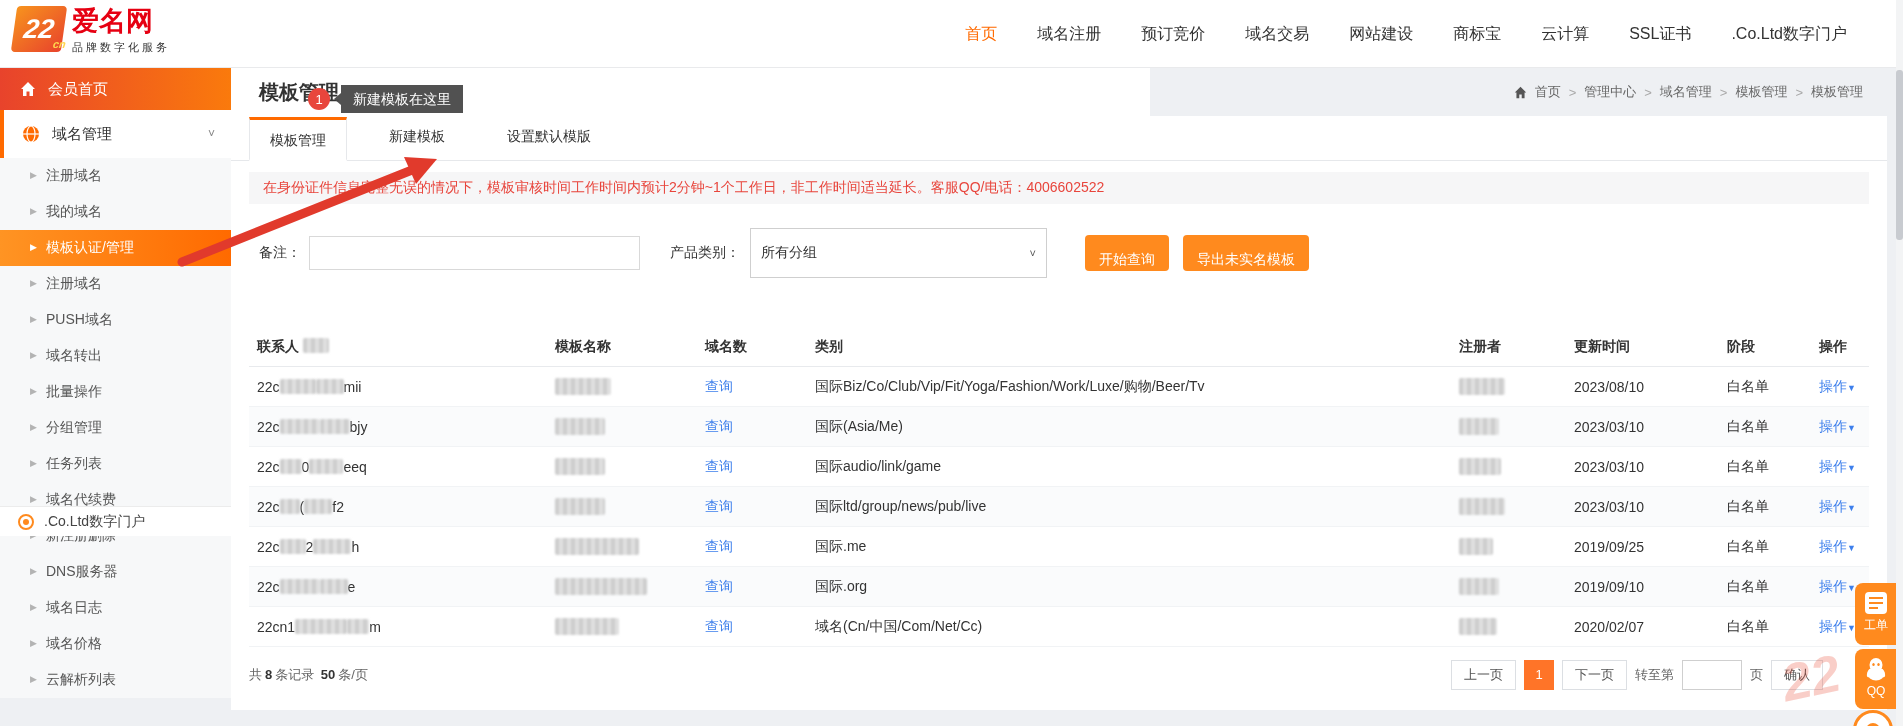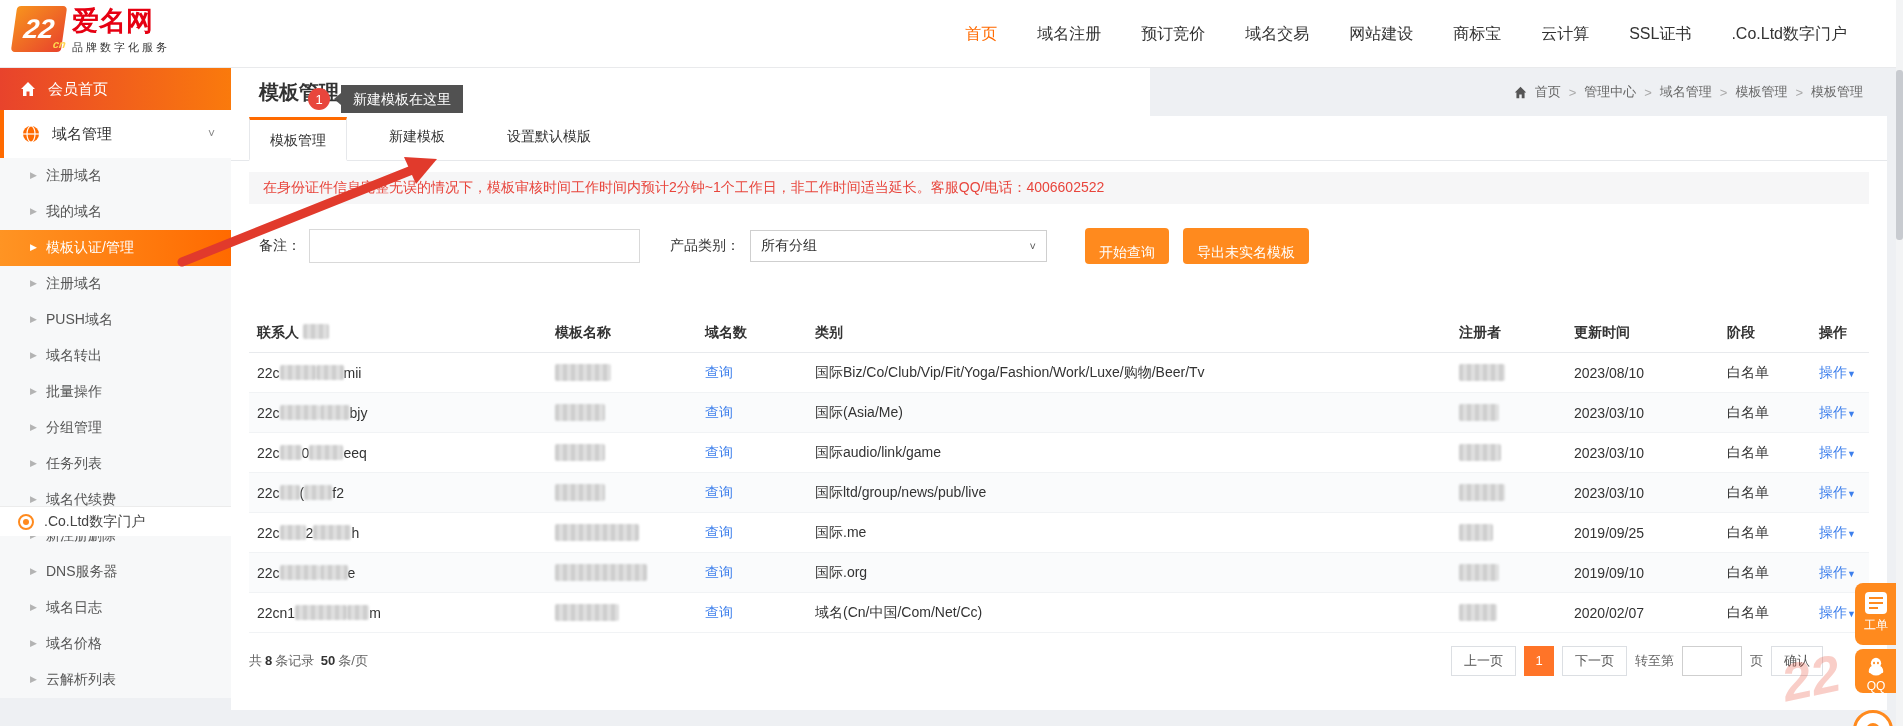--- a/index.html
+++ b/index.html
@@ -45,21 +45,21 @@
   .tabbar{position:absolute;left:231px;top:116px;width:1656px;height:45px;background:#fff;border-bottom:1px solid #e6e8eb;
           box-sizing:border-box;display:flex;align-items:flex-end;padding-left:18px;}
   .tab{height:44px;line-height:40px;padding:0 20px;font-size:14px;color:#333;cursor:pointer;margin-right:22px;box-sizing:border-box;}
   .tab.active{border:1px solid #e6e8eb;border-top:3px solid #ff6a00;border-bottom:2px solid #fff;margin-bottom:-1px;}
   
   .card{position:absolute;left:231px;top:161px;width:1656px;height:549px;background:#fff;box-sizing:border-box;}
   .notice{margin:11px 18px 0;height:32px;background:#f6f6f7;color:#e8453c;font-size:14px;display:flex;align-items:center;padding:0 14px;}
   .frow{margin:24px 0 0 28px;display:flex;align-items:center;font-size:14px;color:#333;}
   .finput{margin-left:8px;width:331px;height:34px;border:1px solid #d9d9d9;box-sizing:border-box;outline:none;padding:0 8px;font-size:14px;}
   .flabel2{margin-left:30px;}
-  .fselect{margin-left:10px;width:297px;height:32px;border:1px solid #cfcfcf;box-sizing:border-box;display:flex;align-items:center;
+  .fselect{margin-left:10px;width:297px;height:50px;border:1px solid #cfcfcf;box-sizing:border-box;display:flex;align-items:center;
            justify-content:space-between;padding:0 10px;font-size:14px;color:#333;cursor:pointer;background:#fff;}
   .fselect .chev{font-size:11px;color:#555;}
   .btn-orange{margin-left:38px;height:36px;background:#ff8a1e;color:#fff;border:none;border-radius:4px;padding:16px 14px;
               font-size:14px;cursor:pointer;}
   .btn-orange + .btn-orange{margin-left:14px;}
   
   table.grid{margin:50px 18px 0;width:1620px;border-collapse:collapse;table-layout:fixed;font-size:14px;}
   .grid th{text-align:left;height:38px;font-weight:700;color:#333;border-bottom:1px solid #e8eaed;padding:0 8px;}
   .grid td{height:39px;color:#333;border-bottom:1px solid #f1f3f5;padding:0 8px;white-space:nowrap;overflow:hidden;}
   .grid tbody tr:nth-child(even){background:#fafbfc;}
@@ -81,21 +81,21 @@
   .anno-arrow{position:absolute;left:0;top:0;pointer-events:none;z-index:50;}
   .anno-badge{position:absolute;left:308px;top:88px;width:22px;height:22px;border-radius:50%;background:#e8453c;color:#fff;
               font-size:13px;display:flex;align-items:center;justify-content:center;z-index:60;}
   .anno-tip{position:absolute;left:341px;top:85px;height:28px;line-height:28px;background:rgba(72,72,72,.95);color:#fff;
             font-size:14px;padding:0 12px;z-index:60;}
   .anno-tip:before{content:"";position:absolute;left:-7px;top:8px;border:6px solid transparent;border-right:7px solid rgba(72,72,72,.95);border-left:none;}
   
   .fw{position:absolute;left:1855px;width:42px;background:#ff8a1e;color:#fff;border-radius:8px 0 0 8px;
       display:flex;flex-direction:column;align-items:center;cursor:pointer;z-index:70;}
   .fw-ticket{top:583px;height:62px;}
-  .fw-qq{top:649px;height:44px;}
+  .fw-qq{top:649px;height:60px;}
   .fw-label{font-size:12px;margin-top:3px;}
   .doc-ico{margin-top:9px;width:22px;height:22px;background:#fff;border-radius:4px;position:relative;}
   .doc-ico i{position:absolute;left:4px;width:14px;height:2px;background:#ff8a1e;}
   .doc-ico i:nth-child(1){top:5px;} .doc-ico i:nth-child(2){top:10px;} .doc-ico i:nth-child(3){top:15px;width:9px;}
   .qq-ico{margin-top:8px;width:22px;height:24px;}
   .fw-circle{position:absolute;left:1853px;top:710px;width:40px;height:40px;border-radius:50%;background:#fff;
              border:3px solid #ff8a1e;box-sizing:border-box;z-index:70;cursor:pointer;display:flex;align-items:center;justify-content:center;}
   .fw-circle i{width:14px;height:14px;border-radius:50%;background:#ff8a1e;}
   .stamp{position:absolute;left:1782px;top:648px;font-size:52px;font-weight:800;font-style:italic;
          color:rgba(232,64,44,.26);transform:rotate(-12deg);z-index:40;pointer-events:none;}

